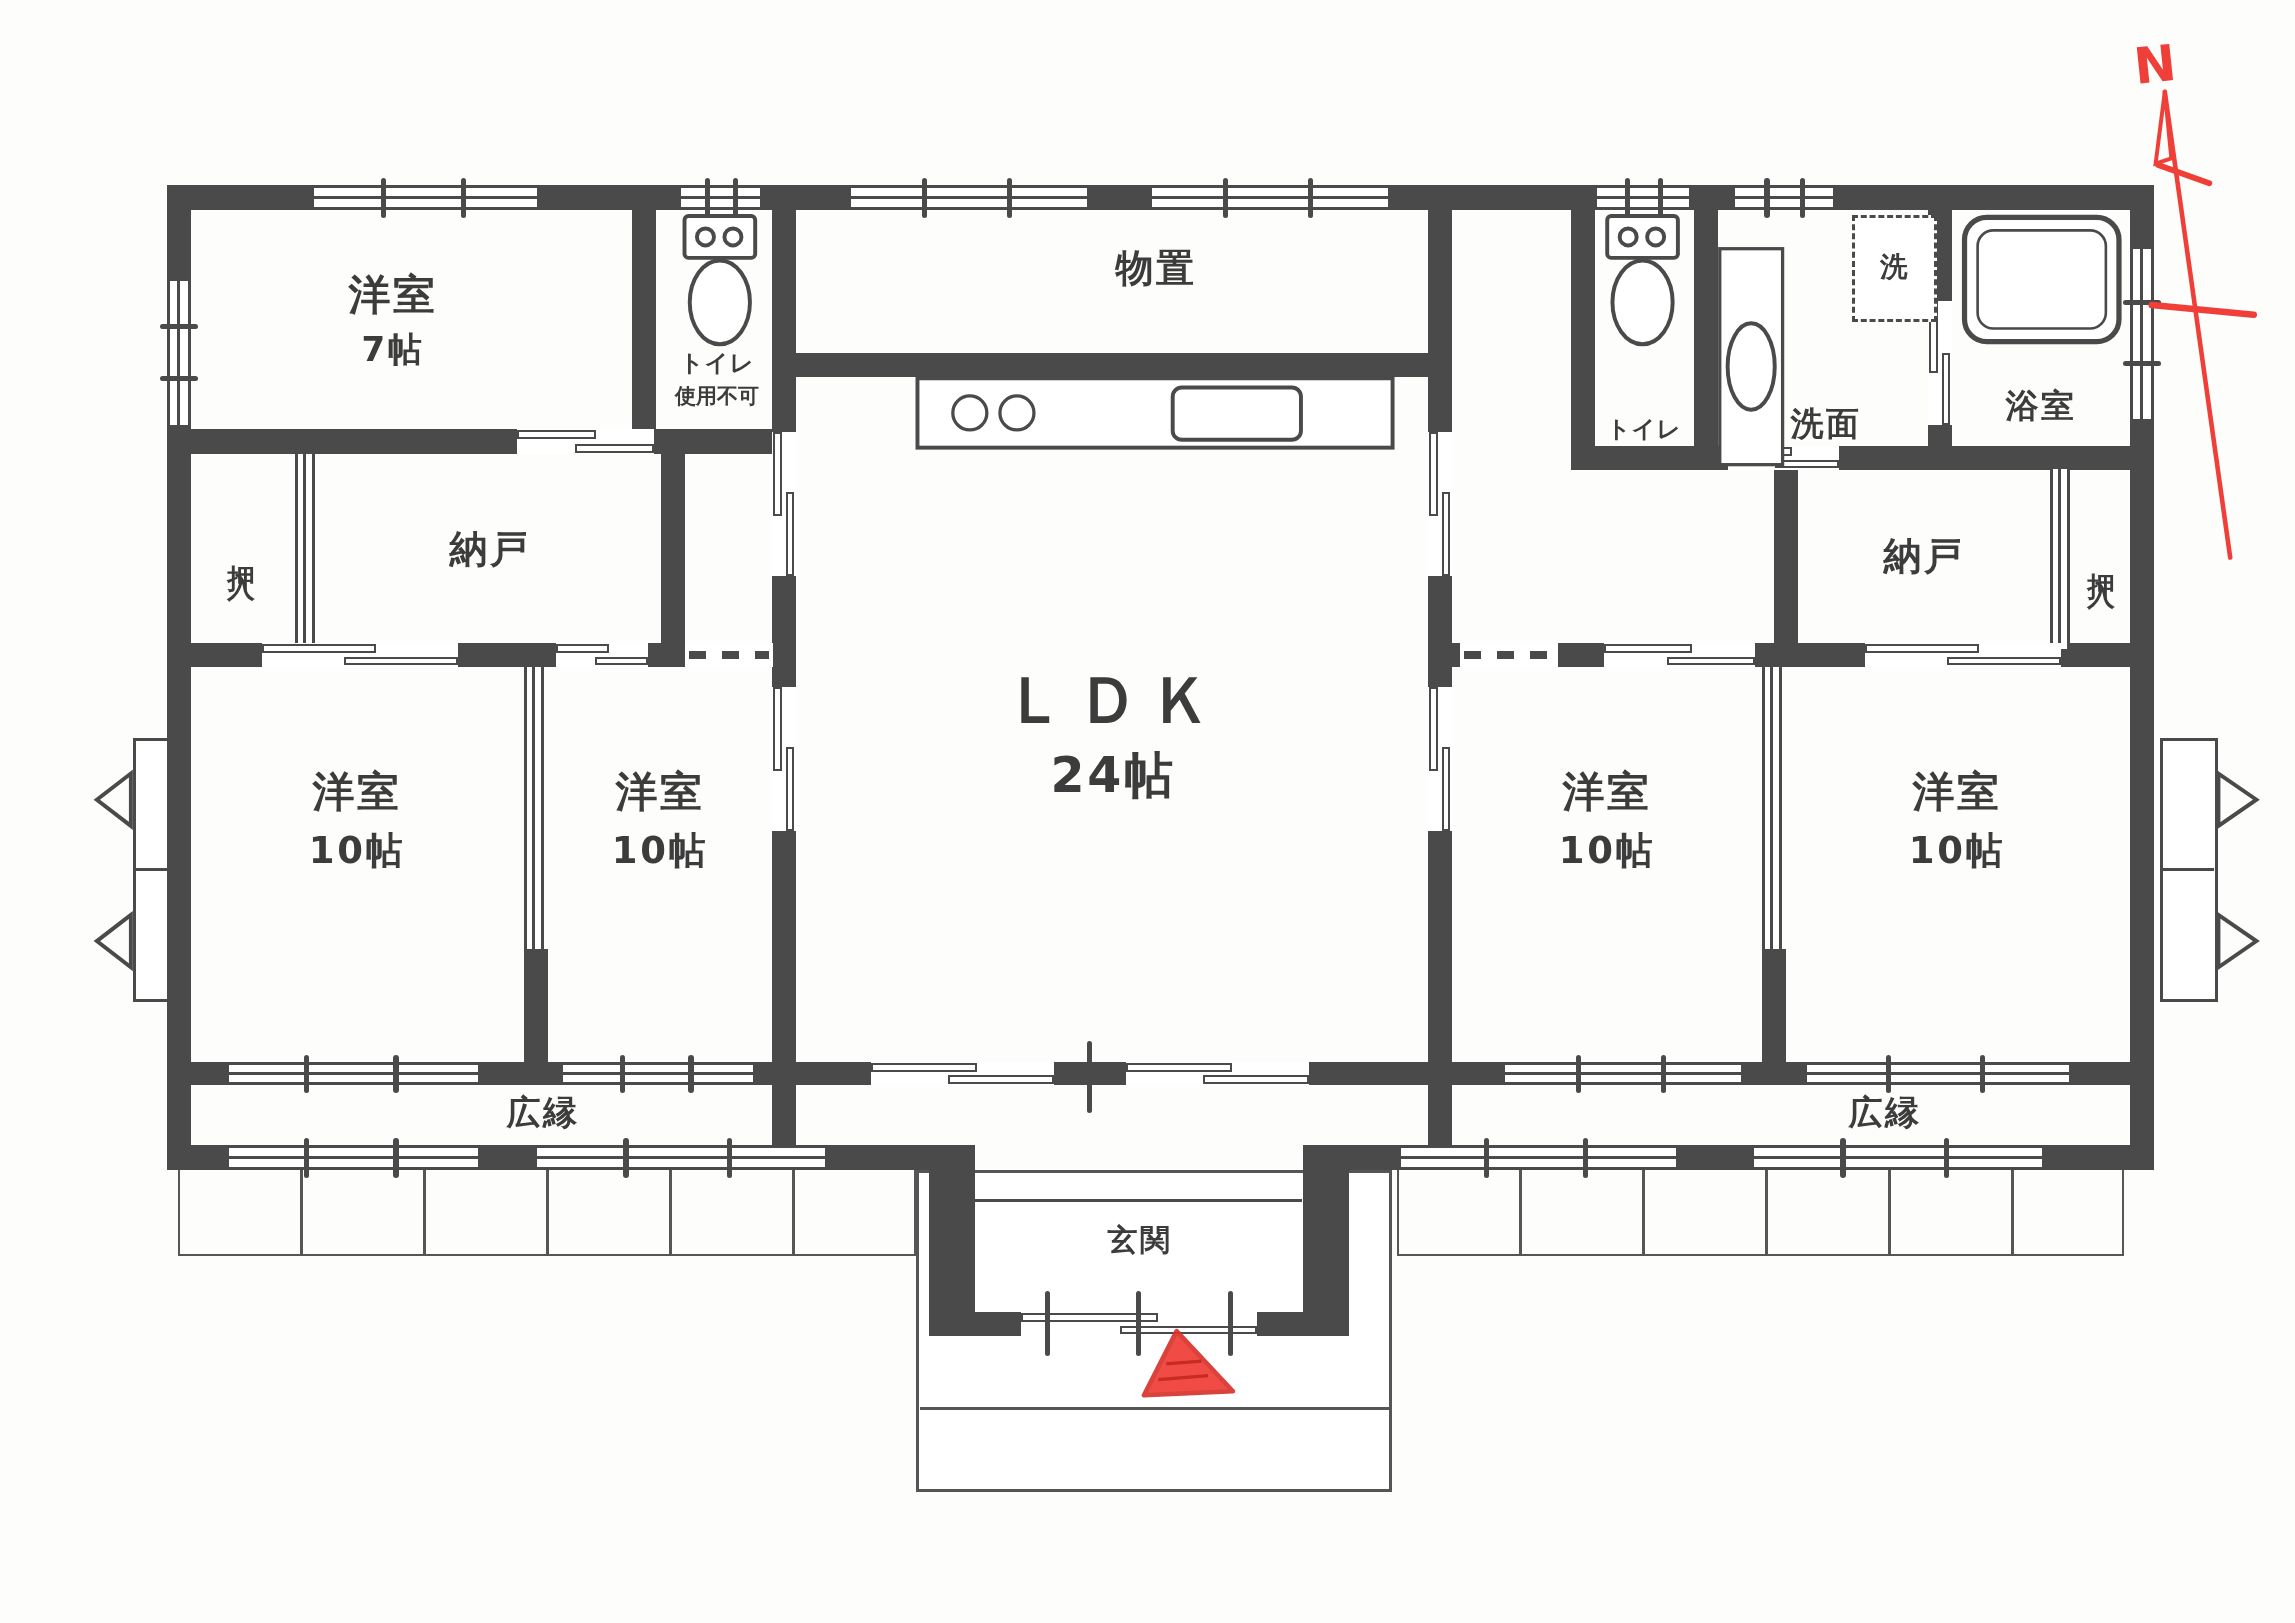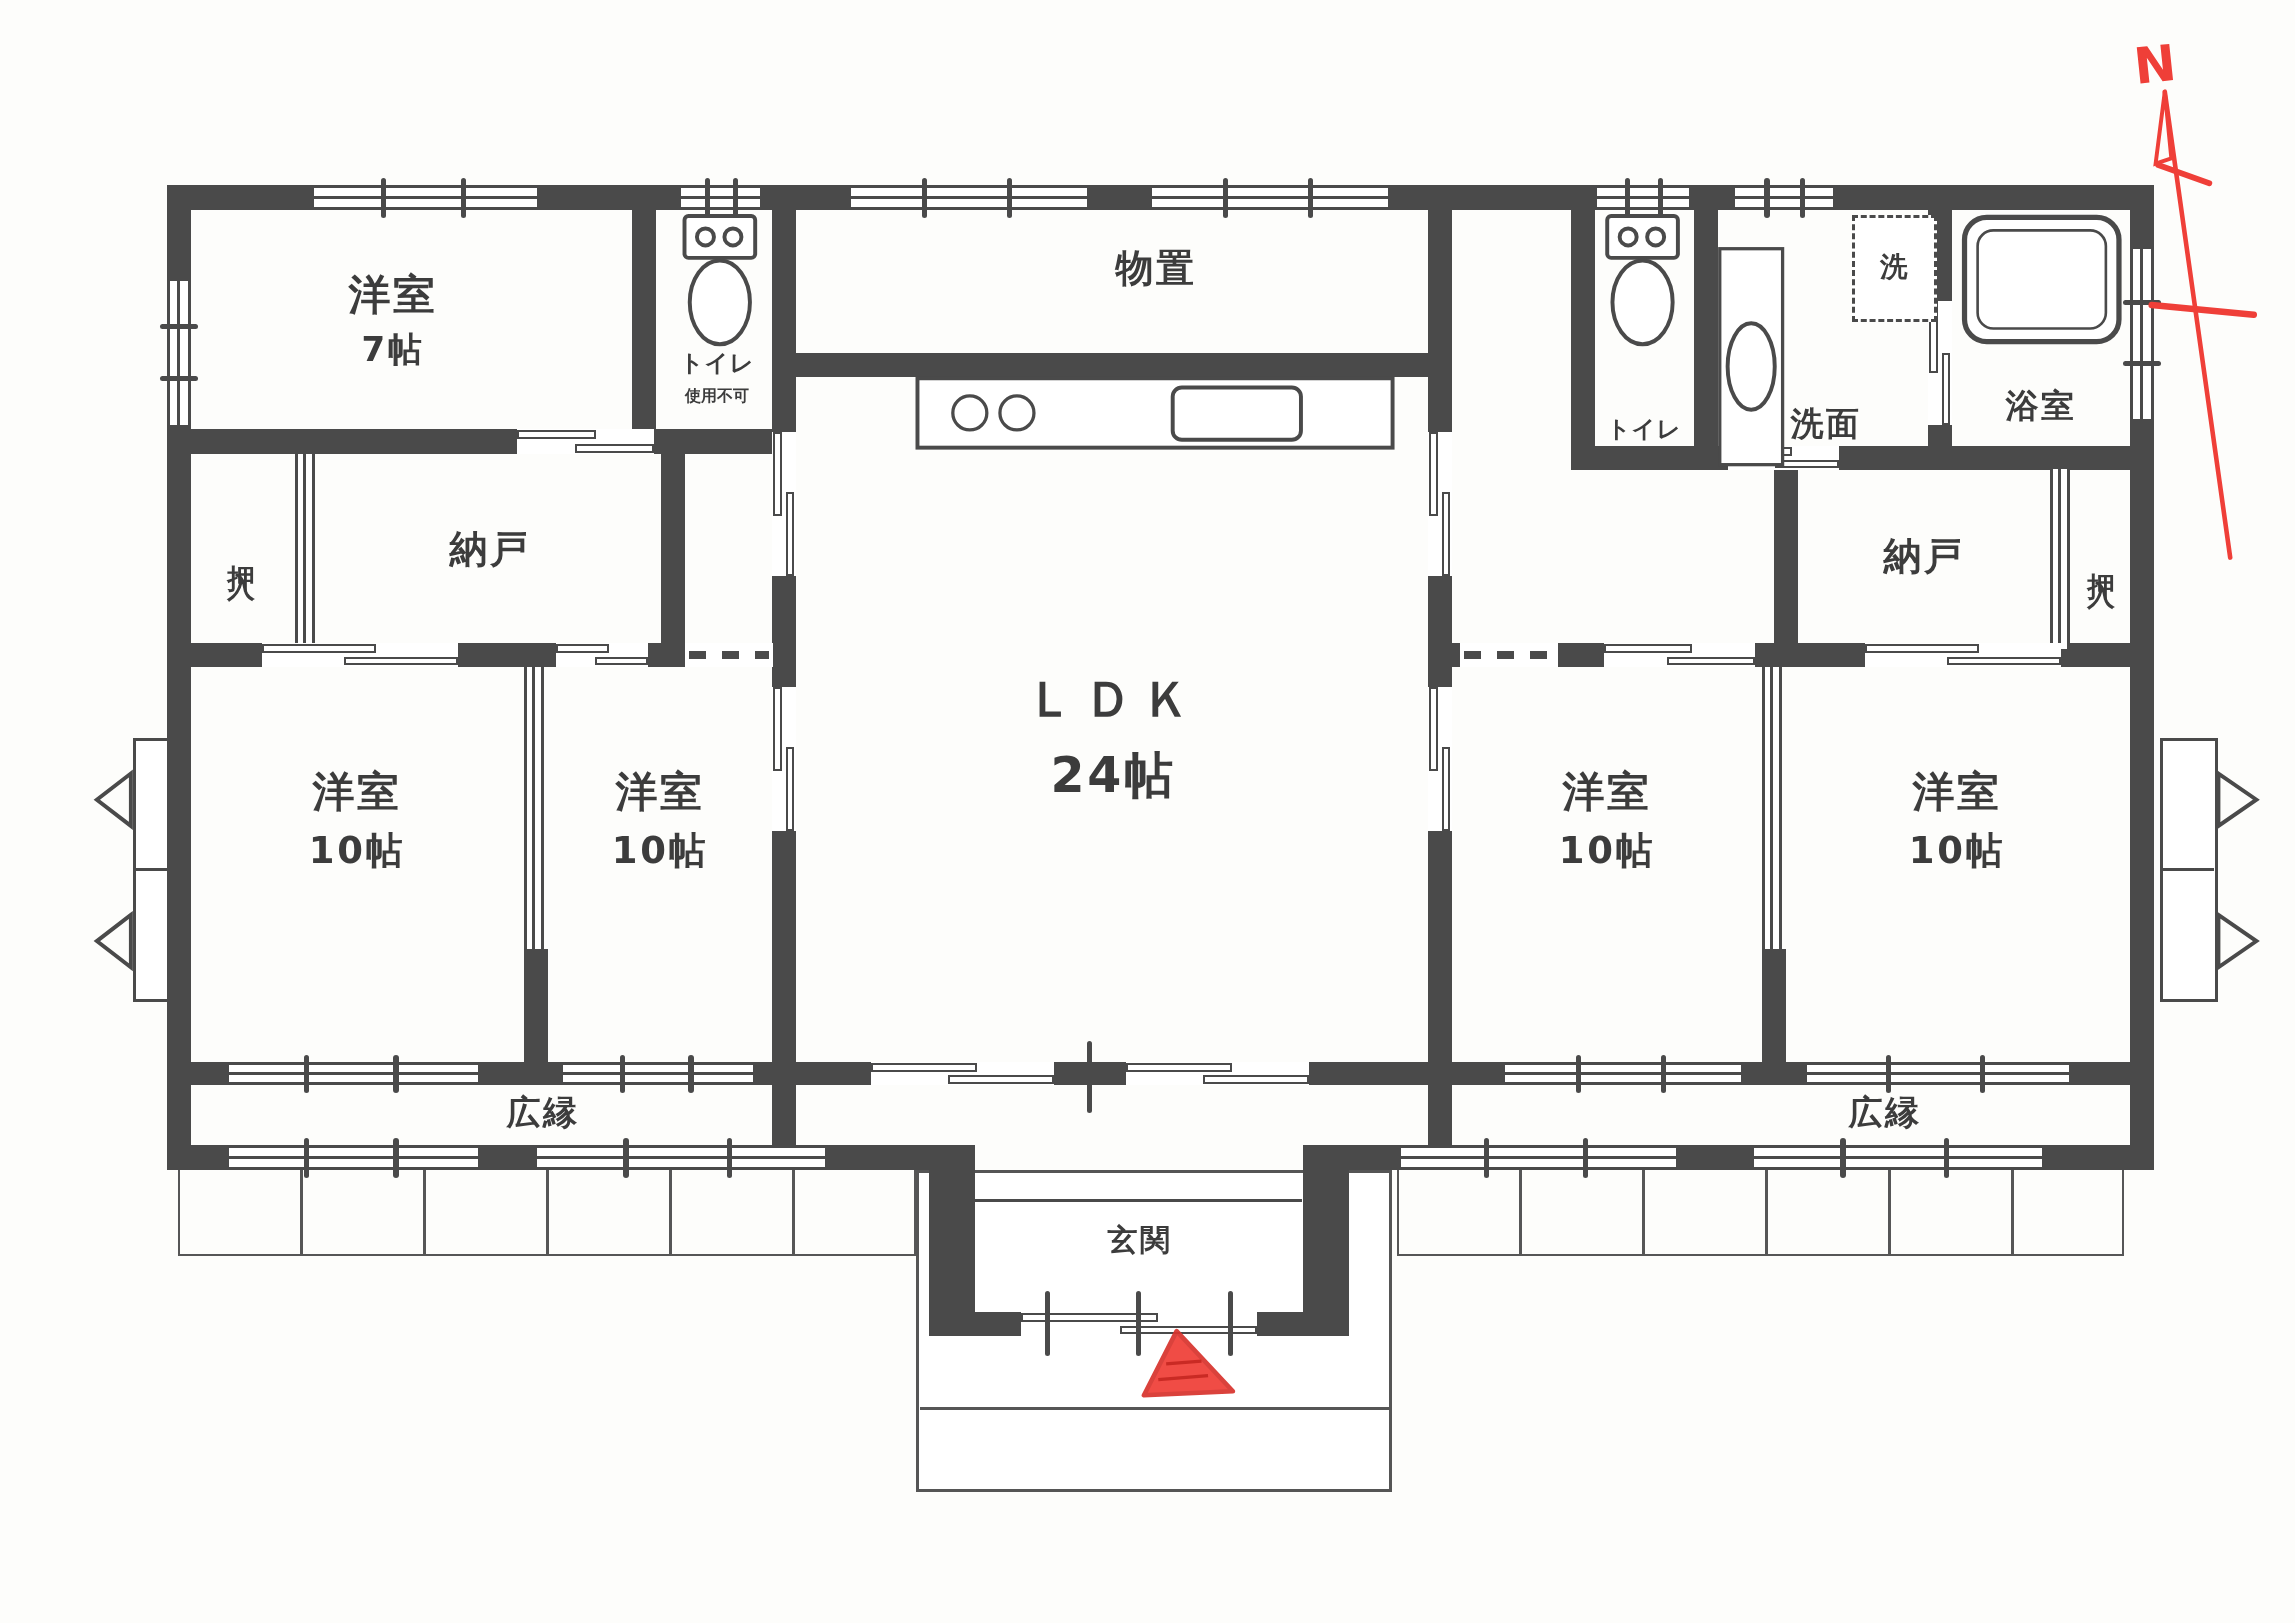--- a/index.html
+++ b/index.html
@@ -212,35 +212,35 @@
     <g>
       <polygon points="1798,2034 1748,2132 1884,2126" fill="#ef3f38" stroke="#d8342e" stroke-width="7" stroke-linejoin="round" opacity="0.93"></polygon>
       <path d="M1770,2108 L1846,2102 M1782,2084 L1836,2080" stroke="#c92a24" stroke-width="5" fill="none"></path>
     </g>
   </svg>
 
   <div class="lbl" style="left:393px;top:295px;font-size:42px;">洋室</div>
   <div class="lbl" style="left:393px;top:350px;font-size:34px;">7帖</div>
 
   <div class="lbl" style="left:717px;top:363px;font-size:23.6px;letter-spacing:0.7px;">トイレ</div>
-  <div class="lbl" style="left:717px;top:396px;font-size:16px;letter-spacing:0;">使用不可</div>
+  <div class="lbl" style="left:717px;top:396px;font-size:21px;letter-spacing:0;">使用不可</div>
 
   <div class="lbl" style="left:1156px;top:268px;font-size:38px;">物置</div>
 
   <div class="lbl" style="left:1644px;top:429px;font-size:23.6px;letter-spacing:0.7px;">トイレ</div>
   <div class="lbl" style="left:1826px;top:424px;font-size:33px;">洗面</div>
   <div class="lbl" style="left:1895px;top:267px;font-size:27.5px;">洗</div>
   <div class="lbl" style="left:2041px;top:406px;font-size:33px;">浴室</div>
 
   <div class="lbl vert" style="left:242px;top:550px;font-size:27.5px;">押入</div>
   <div class="lbl" style="left:490px;top:549px;font-size:38px;">納戸</div>
   <div class="lbl" style="left:1924px;top:556px;font-size:38px;">納戸</div>
   <div class="lbl vert" style="left:2102px;top:558px;font-size:27.5px;">押入</div>
 
-  <div class="lbl" style="left:1113px;top:700px;font-size:49px;letter-spacing:9.2px;">ＬＤＫ</div>
+  <div class="lbl" style="left:1113px;top:700px;font-size:64px;letter-spacing:9.2px;">ＬＤＫ</div>
   <div class="lbl" style="left:1113px;top:776px;font-size:49px;">24帖</div>
 
   <div class="lbl" style="left:357px;top:792px;font-size:42px;">洋室</div>
   <div class="lbl" style="left:357px;top:851px;font-size:37px;">10帖</div>
   <div class="lbl" style="left:660px;top:792px;font-size:42px;">洋室</div>
   <div class="lbl" style="left:660px;top:851px;font-size:37px;">10帖</div>
   <div class="lbl" style="left:1607px;top:792px;font-size:42px;">洋室</div>
   <div class="lbl" style="left:1607px;top:851px;font-size:37px;">10帖</div>
   <div class="lbl" style="left:1957px;top:792px;font-size:42px;">洋室</div>
   <div class="lbl" style="left:1957px;top:851px;font-size:37px;">10帖</div>

